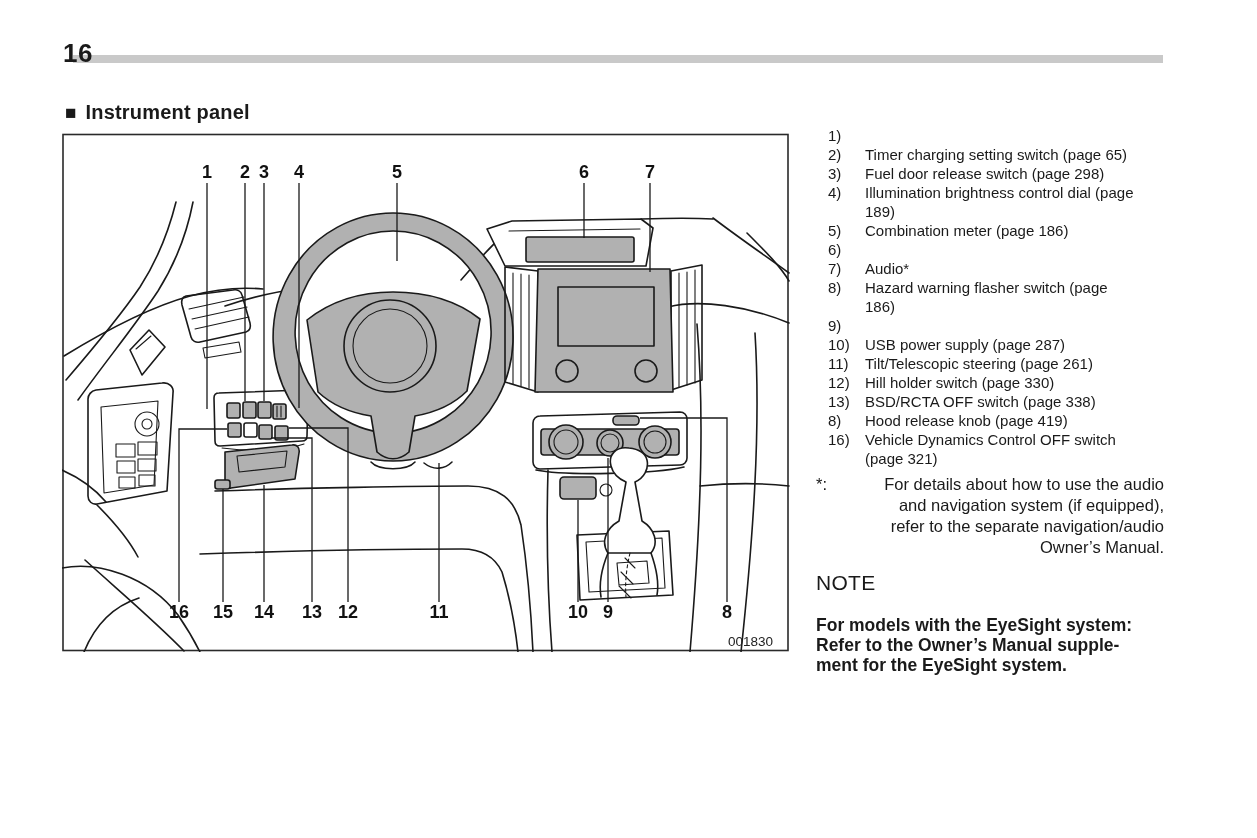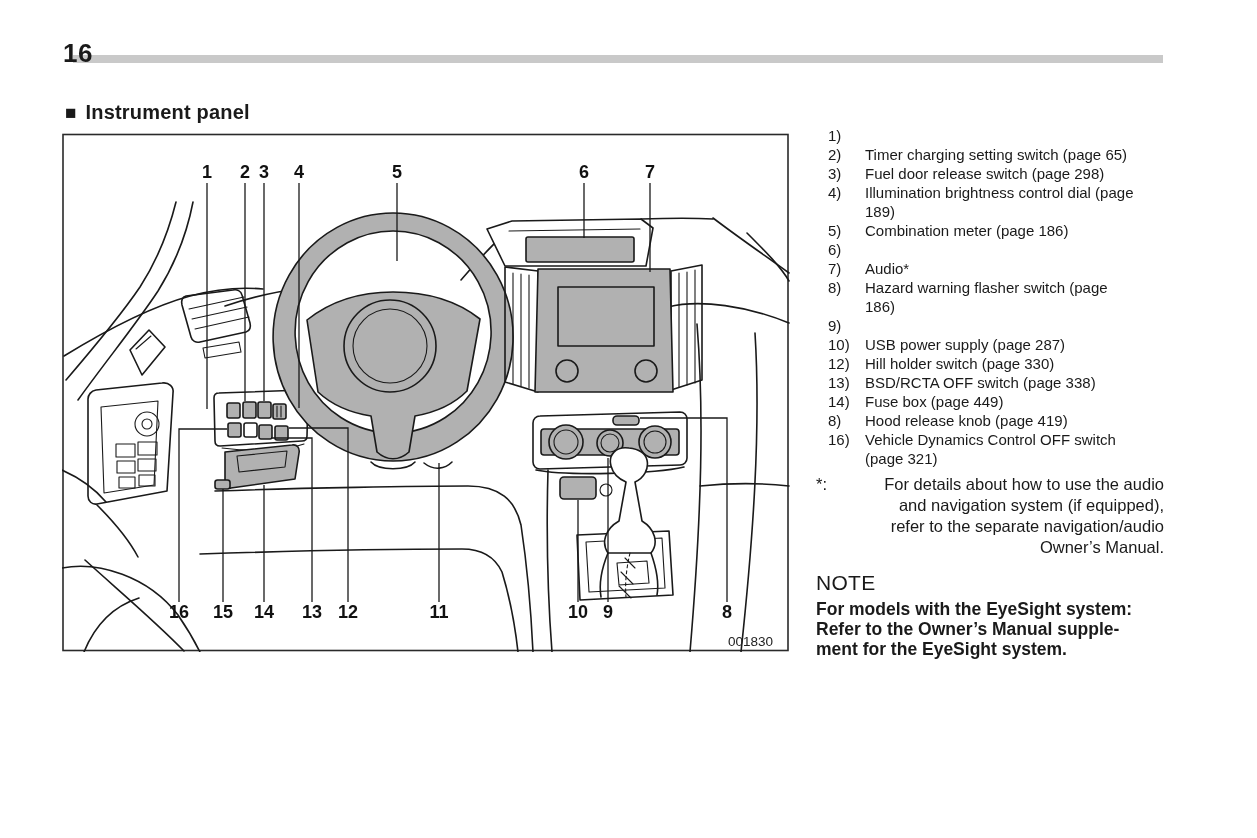--- a/index.html
+++ b/index.html
@@ -27,21 +27,21 @@
   
   .right-col{position:absolute;left:816px;top:126px;width:348px;}
   .legend{margin:0;padding:0 0 0 12px;list-style:none;}
   .legend li{display:flex;font-size:15px;line-height:19px;}
   .legend .num{flex:none;width:37px;}
   .legend .txt{flex:1;white-space:pre-line;}
   .footnote{display:flex;margin-top:6px;font-size:16.5px;line-height:21px;}
   .footnote .marker{flex:none;width:24px;}
   .footnote .txt{flex:1;white-space:pre-line;text-align:right;}
   .note-title{margin-top:13px;font-size:21px;font-weight:normal;letter-spacing:0.3px;}
-  .note-body{margin-top:4px;font-size:17.5px;font-weight:bold;line-height:20px;white-space:pre-line;}
+  .note-body{margin-top:20px;font-size:17.5px;font-weight:bold;line-height:20px;white-space:pre-line;}
 </style>
 </head>
 <body>
 
 <div class="page-rule"></div>
 <div class="page-number">16</div>
 <div class="section-heading">
   <span class="marker">■</span>
   <span class="title">Instrument panel</span>
 </div>
@@ -250,30 +250,30 @@
 186)</span>
       </li>
     <li>
         <span class="num">9)</span>
       </li>
     <li>
         <span class="num">10)</span>
         <span class="txt">USB power supply (page 287)</span>
       </li>
     <li>
+        <span class="num">11)</span>
+        <span class="txt">Tilt/Telescopic steering (page 261)</span>
+      </li>
+    <li>
         <span class="num">12)</span>
         <span class="txt">Hill holder switch (page 330)</span>
       </li>
     <li>
         <span class="num">13)</span>
         <span class="txt">BSD/RCTA OFF switch (page 338)</span>
-      </li>
-    <li>
-        <span class="num">14)</span>
-        <span class="txt">Fuse box (page 449)</span>
       </li>
     <li>
         <span class="num">8)</span>
         <span class="txt">Hood release knob (page 419)</span>
       </li>
     <li>
         <span class="num">16)</span>
         <span class="txt">Vehicle Dynamics Control OFF switch
 (page 321)</span>
       </li>

